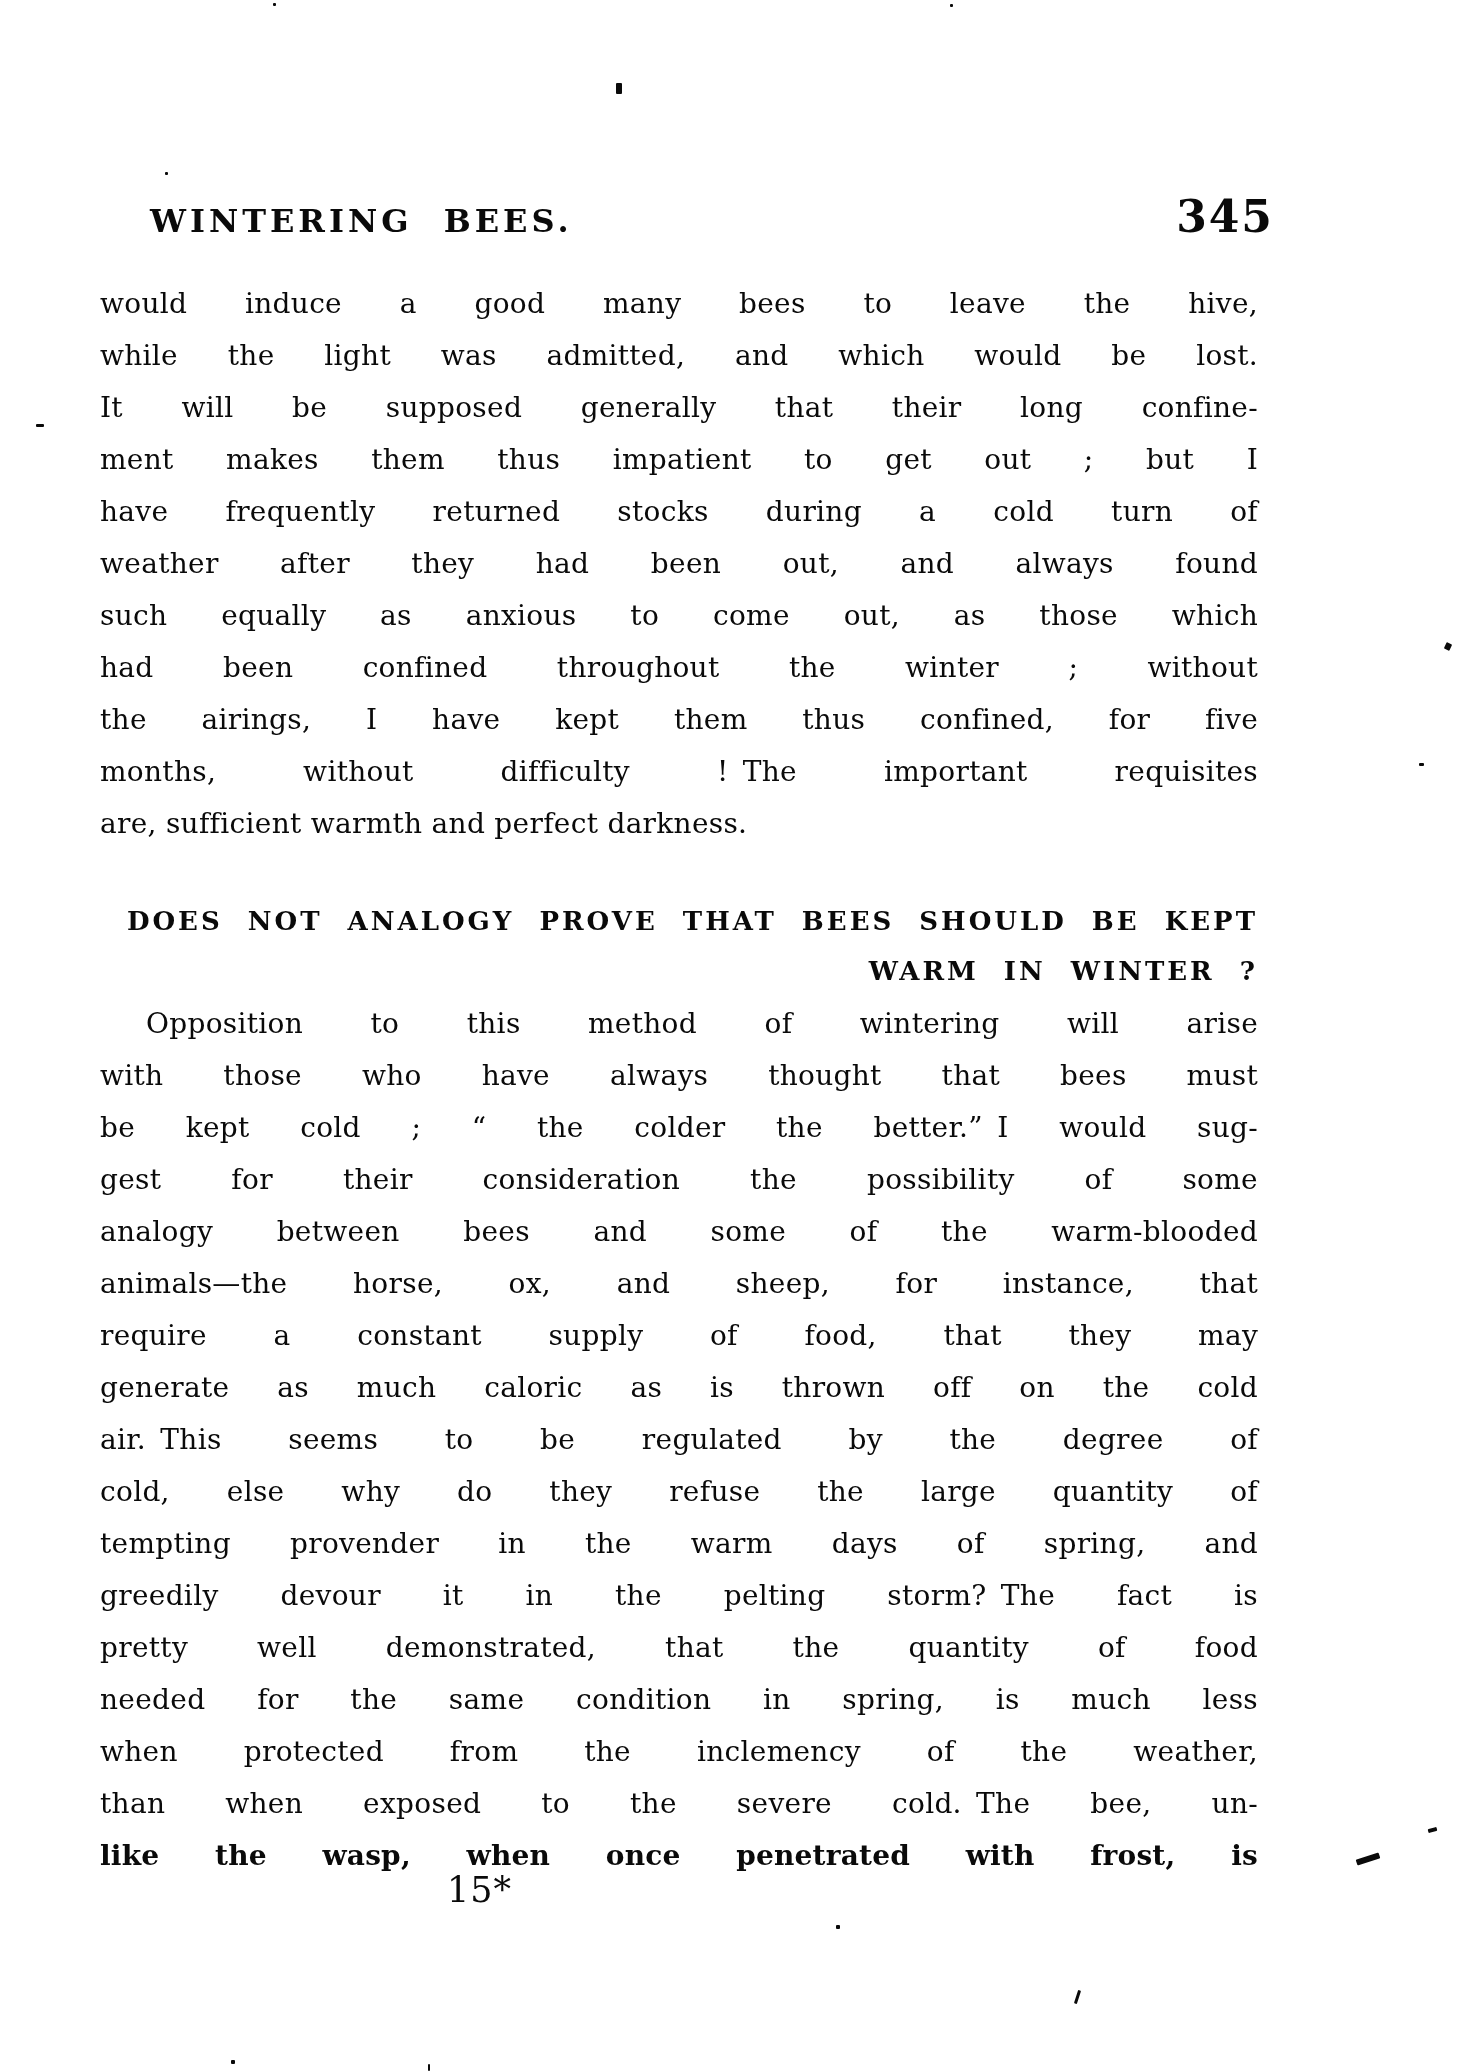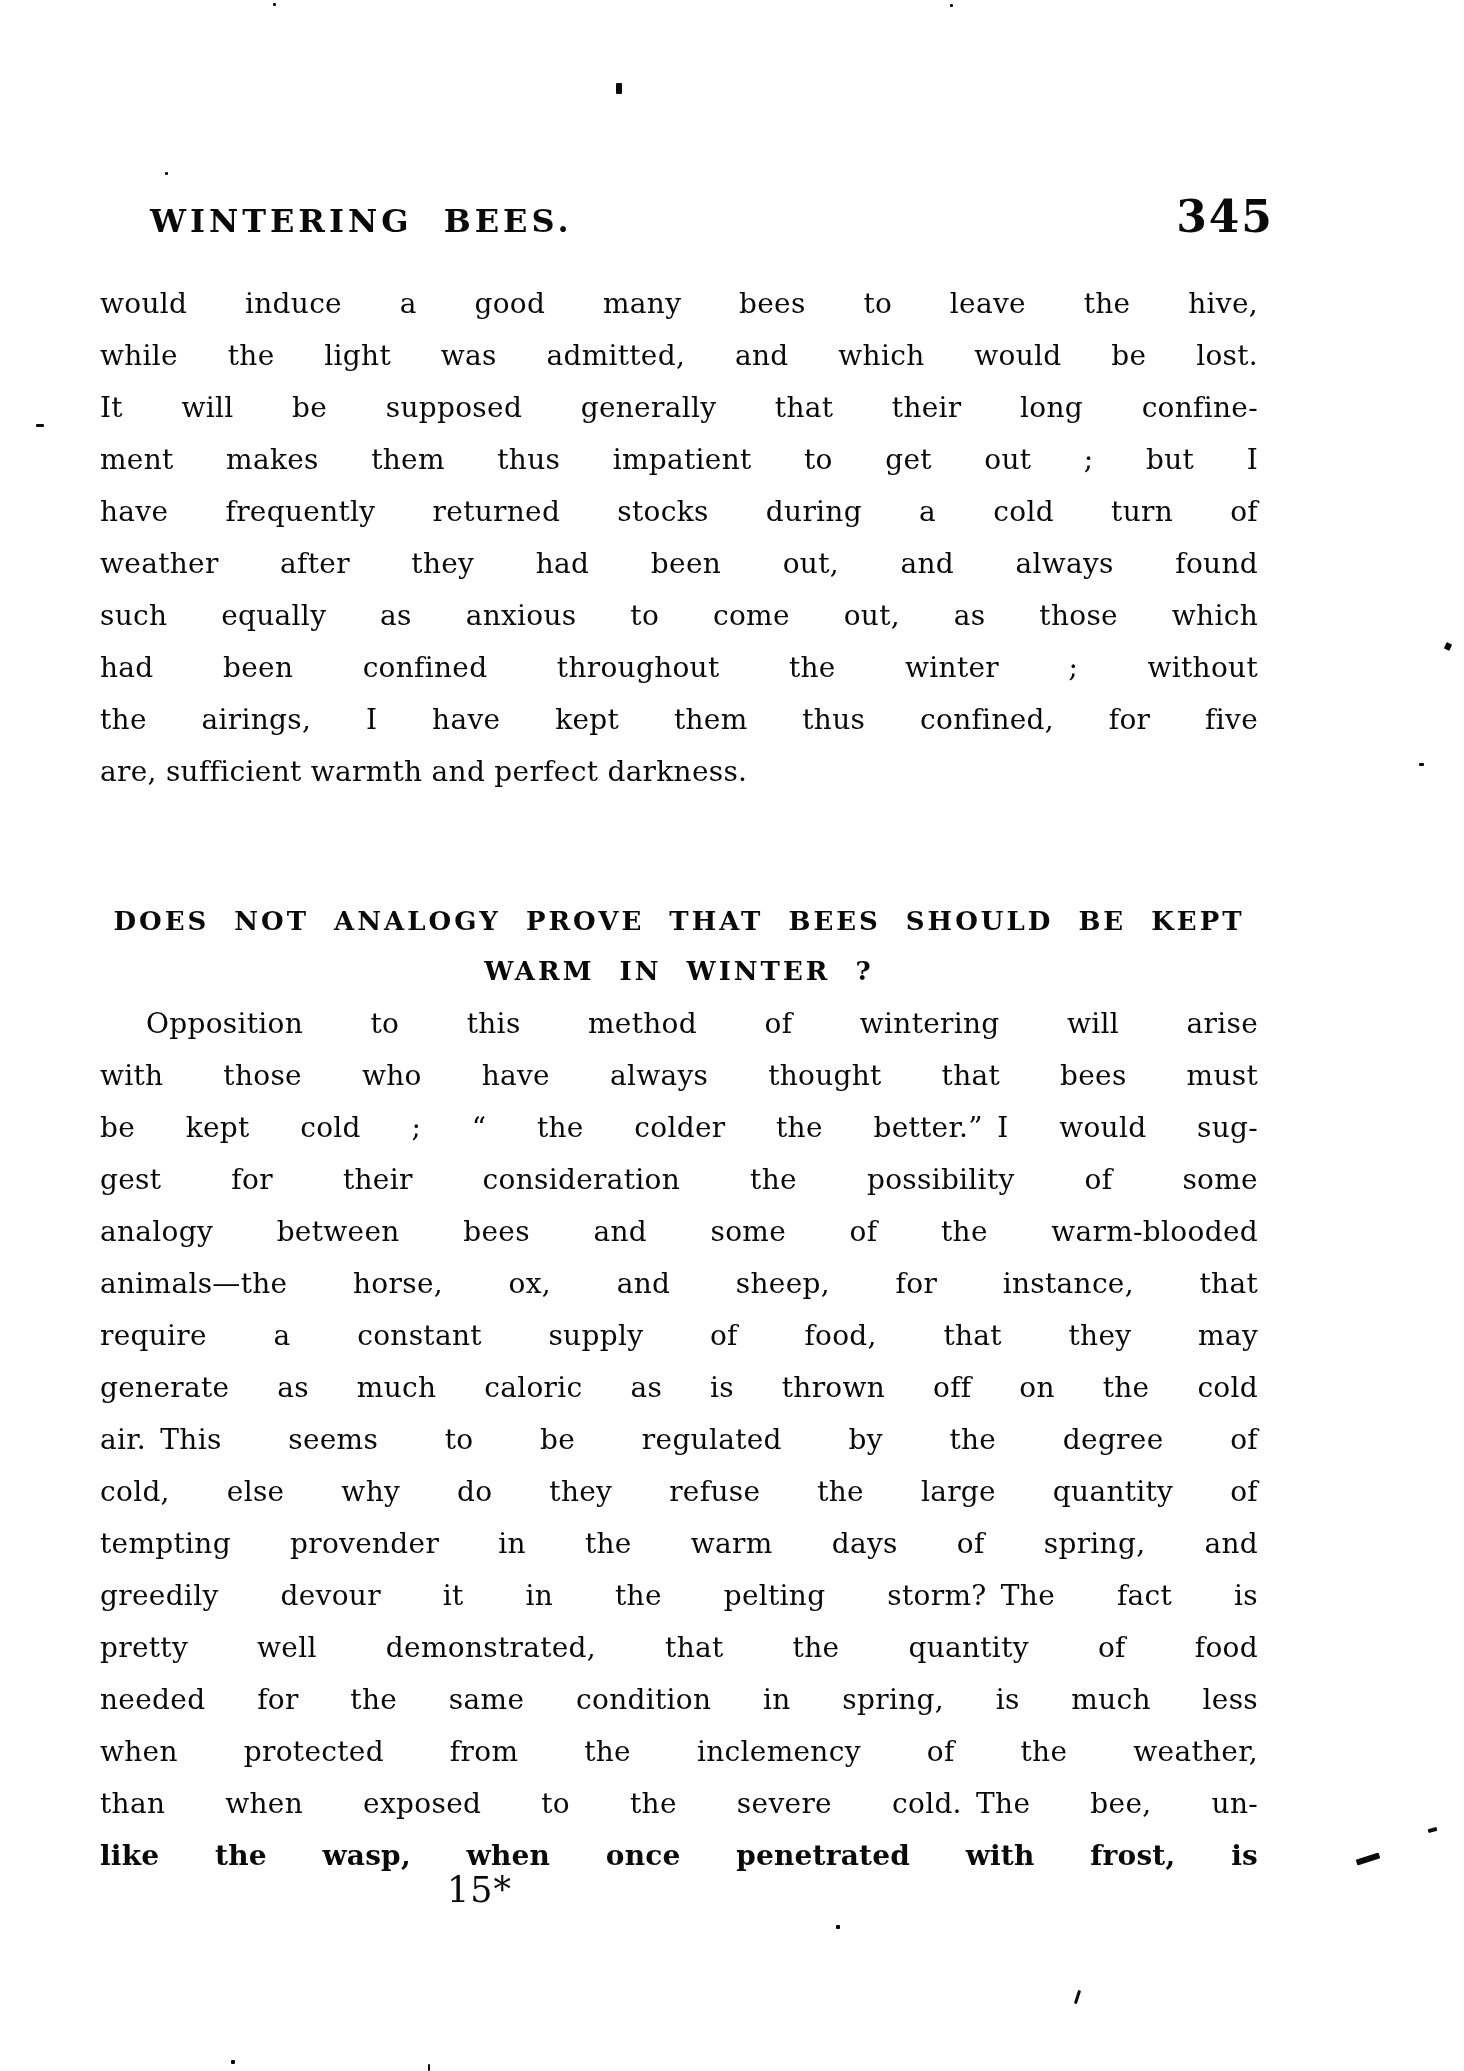--- a/index.html
+++ b/index.html
@@ -76,21 +76,21 @@
   
   .section-heading {
     position: absolute;
     left: 100px;
     width: 1158px;
     top: 896px;
   }
   .section-heading .heading-line {
     font-size: 26px;
     line-height: 50px;
-    text-align: center;
+    text-align: right;
     font-weight: bold;
     letter-spacing: 3px;
     word-spacing: 13px;
   }
   
   .signature-mark {
     position: absolute;
     left: 447px;
     top: 1870px;
     font-size: 35px;
@@ -130,20 +130,21 @@
   <div class="para para1">
     <div class="line">would induce a good many bees to leave the hive,</div>
     <div class="line">while the light was admitted, and which would be lost.</div>
     <div class="line">It will be supposed generally that their long confine-</div>
     <div class="line">ment makes them thus impatient to get out ; but I</div>
     <div class="line">have frequently returned stocks during a cold turn of</div>
     <div class="line">weather after they had been out, and always found</div>
     <div class="line">such equally as anxious to come out, as those which</div>
     <div class="line">had been confined throughout the winter ; without</div>
     <div class="line">the airings, I have kept them thus confined, for five</div>
+    <div class="line">months, without difficulty ! The important requisites</div>
     <div class="line no-justify">are, sufficient warmth and perfect darkness.</div>
   </div>
 
   <div class="section-heading">
     <div class="heading-line">DOES NOT ANALOGY PROVE THAT BEES SHOULD BE KEPT</div>
     <div class="heading-line">WARM IN WINTER ?</div>
   </div>
 
   <div class="para para2">
     <div class="line indent">Opposition to this method of wintering will arise</div>

